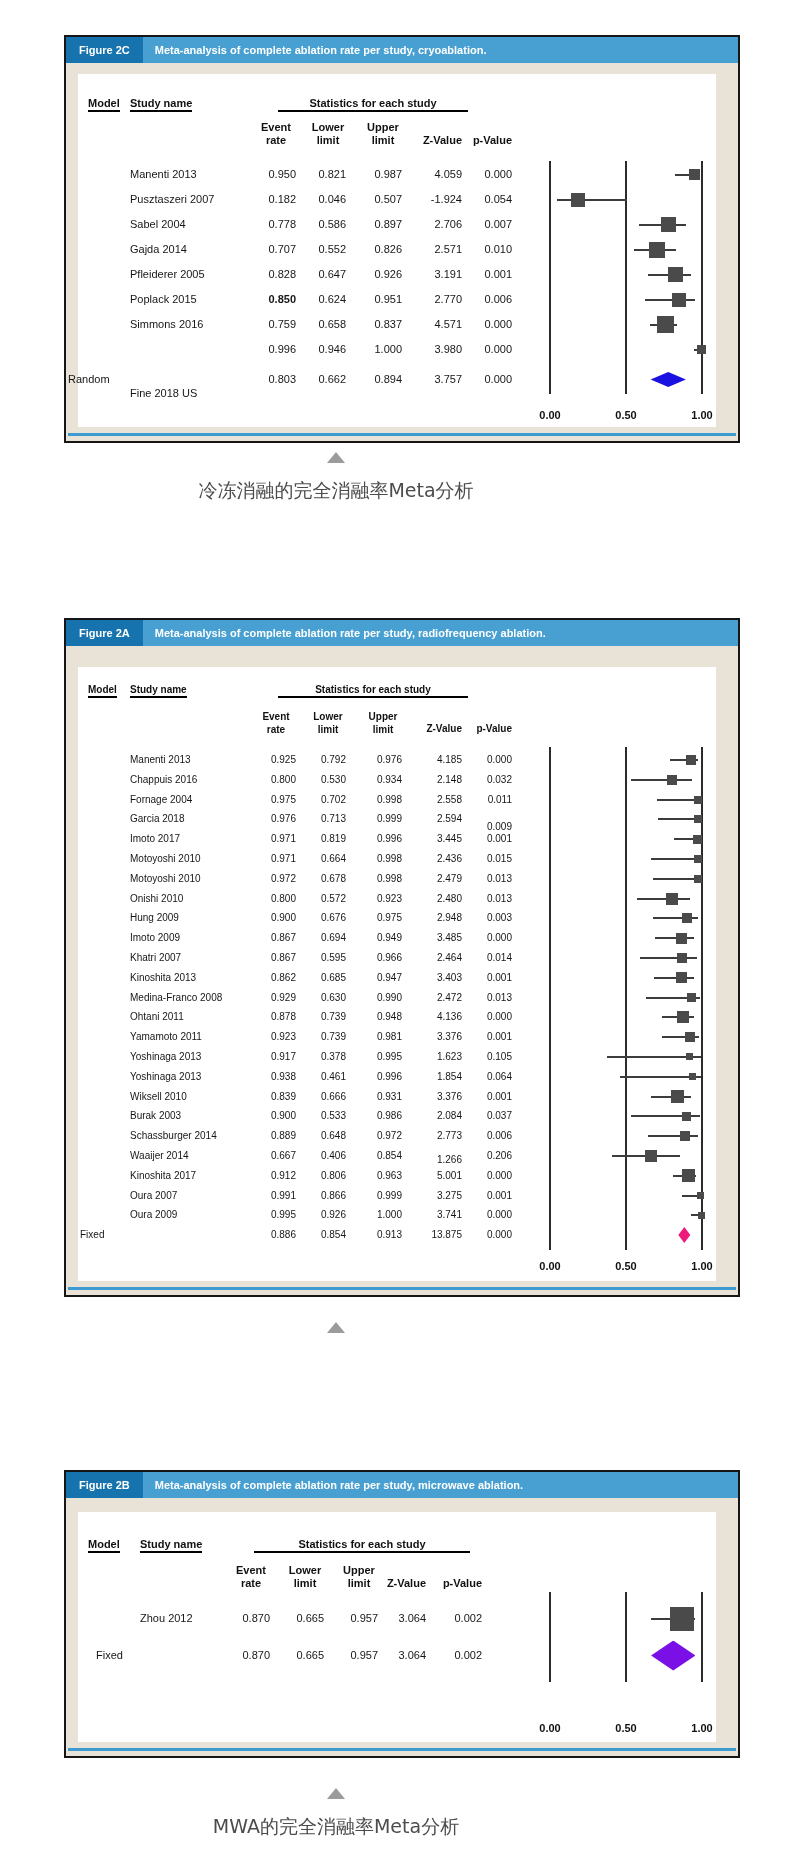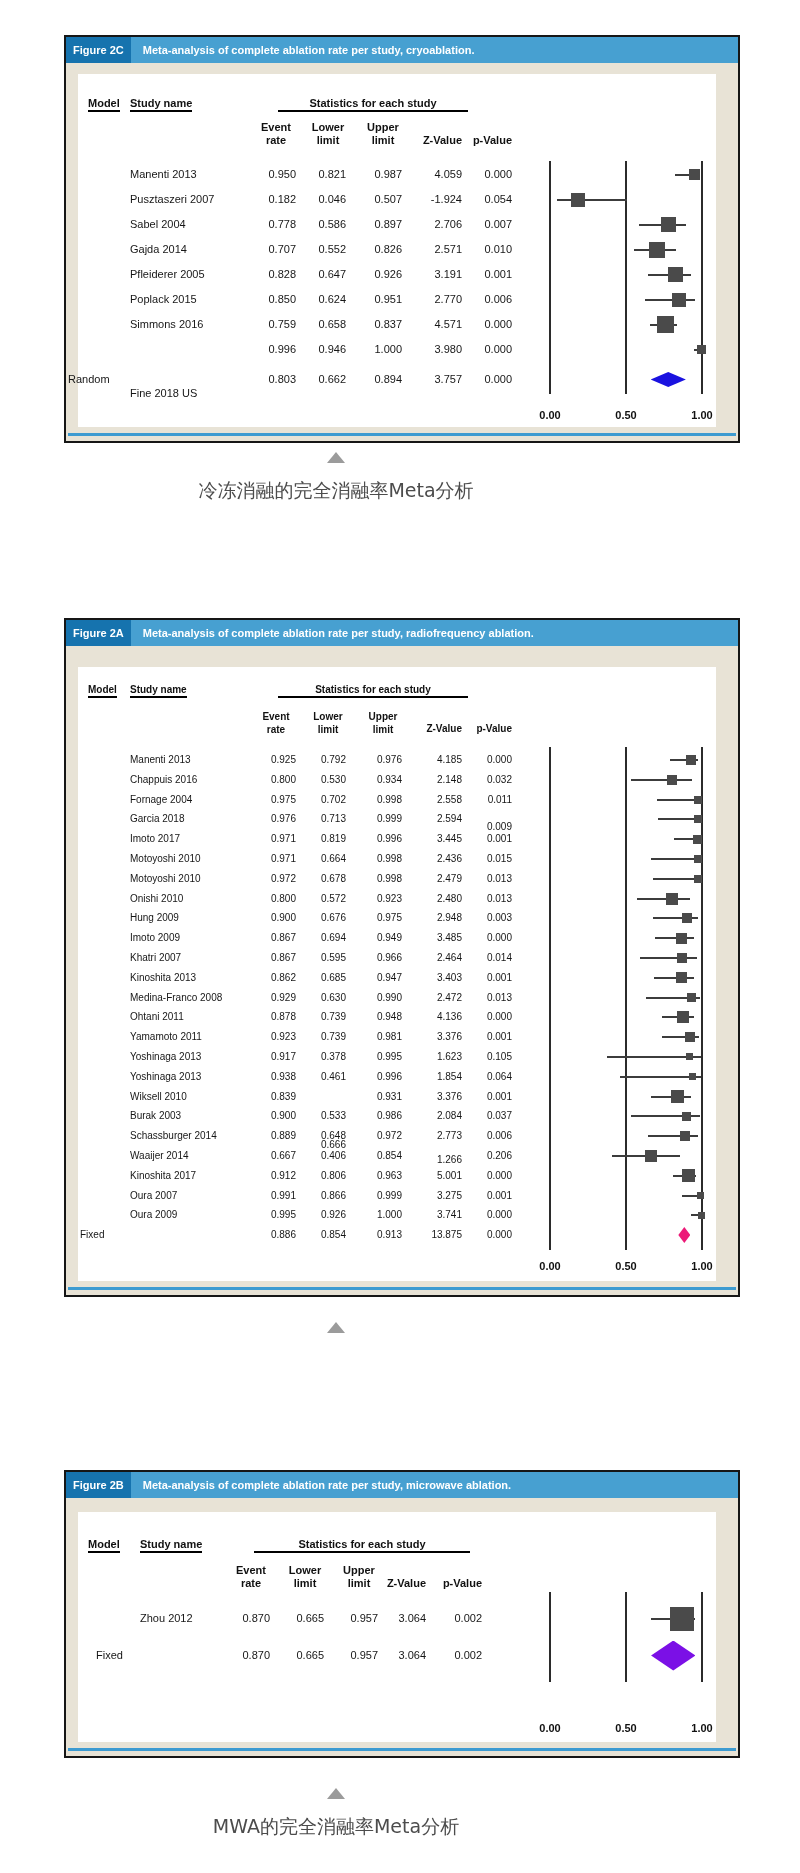--- a/index.html
+++ b/index.html
@@ -2,21 +2,21 @@
 <html><head>
 <meta charset="utf-8">
 <style>
   html,body{margin:0;padding:0;background:#ffffff;}
   .page{position:relative;width:800px;height:1873px;background:#ffffff;overflow:hidden;
         font-family:"Liberation Sans",sans-serif;}
   .figbox{position:absolute;left:64px;width:676px;background:#e8e3d6;
           border:2px solid #161616;box-sizing:border-box;}
   .fighead{position:absolute;top:0;left:0;right:0;height:26px;background:#47a0d1;display:flex;}
   .figchip{background:#1673ae;color:#fff;font-weight:bold;font-size:11px;
-           display:flex;align-items:center;padding:0 7px;white-space:nowrap;}
+           display:flex;align-items:center;padding:0 13px;white-space:nowrap;}
   .figtitle{color:#fff;font-weight:bold;font-size:11px;display:flex;align-items:center;
             padding-left:12px;white-space:nowrap;}
   .panel{position:absolute;left:12px;right:22px;background:#ffffff;}
   .blueline{position:absolute;left:2px;right:2px;bottom:5px;height:3px;background:#3d9bd1;}
   .rows,.plot,.th1,.th2{position:absolute;inset:0;}
   .c{position:absolute;color:#161616;white-space:nowrap;}
   .n{text-align:right;}
   .hu{position:absolute;font-weight:bold;color:#111;border-bottom:2px solid #000;
       padding-bottom:1px;white-space:nowrap;}
   .h2c{position:absolute;font-weight:bold;color:#111;text-align:center;line-height:13px;}
@@ -89,21 +89,21 @@
         <div class="c n" style="left: 292px; width: 44px; top: 200px; height: 25px; line-height: 25px;">0.826</div>
         <div class="c n" style="left: 342px; width: 54px; top: 200px; height: 25px; line-height: 25px;">2.571</div>
         <div class="c n" style="left: 402px; width: 44px; top: 200px; height: 25px; line-height: 25px;">0.010</div>
         <div class="c" style="left: 64px; top: 225px; height: 25px; line-height: 25px;">Pfleiderer 2005</div>
         <div class="c n" style="left: 184px; width: 46px; top: 225px; height: 25px; line-height: 25px;">0.828</div>
         <div class="c n" style="left: 238px; width: 42px; top: 225px; height: 25px; line-height: 25px;">0.647</div>
         <div class="c n" style="left: 292px; width: 44px; top: 225px; height: 25px; line-height: 25px;">0.926</div>
         <div class="c n" style="left: 342px; width: 54px; top: 225px; height: 25px; line-height: 25px;">3.191</div>
         <div class="c n" style="left: 402px; width: 44px; top: 225px; height: 25px; line-height: 25px;">0.001</div>
         <div class="c" style="left: 64px; top: 250px; height: 25px; line-height: 25px;">Poplack 2015</div>
-        <div class="c n" style="left: 184px; width: 46px; top: 250px; height: 25px; line-height: 25px;">0.850</div>
+        <div class="c n" style="left: 184px; width: 46px; top: 250px; height: 25px; line-height: 25px; font-weight: bold;">0.850</div>
         <div class="c n" style="left: 238px; width: 42px; top: 250px; height: 25px; line-height: 25px;">0.624</div>
         <div class="c n" style="left: 292px; width: 44px; top: 250px; height: 25px; line-height: 25px;">0.951</div>
         <div class="c n" style="left: 342px; width: 54px; top: 250px; height: 25px; line-height: 25px;">2.770</div>
         <div class="c n" style="left: 402px; width: 44px; top: 250px; height: 25px; line-height: 25px;">0.006</div>
         <div class="c" style="left: 64px; top: 275px; height: 25px; line-height: 25px;">Simmons 2016</div>
         <div class="c n" style="left: 184px; width: 46px; top: 275px; height: 25px; line-height: 25px;">0.759</div>
         <div class="c n" style="left: 238px; width: 42px; top: 275px; height: 25px; line-height: 25px;">0.658</div>
         <div class="c n" style="left: 292px; width: 44px; top: 275px; height: 25px; line-height: 25px;">0.837</div>
         <div class="c n" style="left: 342px; width: 54px; top: 275px; height: 25px; line-height: 25px;">4.571</div>
         <div class="c n" style="left: 402px; width: 44px; top: 275px; height: 25px; line-height: 25px;">0.000</div>
@@ -277,21 +277,21 @@
         <div class="c n" style="left: 342px; width: 54px; top: 427px; height: 19.8px; line-height: 19.8px;">1.623</div>
         <div class="c n" style="left: 402px; width: 44px; top: 427px; height: 19.8px; line-height: 19.8px;">0.105</div>
         <div class="c" style="left: 64px; top: 446.8px; height: 19.8px; line-height: 19.8px;">Yoshinaga 2013</div>
         <div class="c n" style="left: 184px; width: 46px; top: 446.8px; height: 19.8px; line-height: 19.8px;">0.938</div>
         <div class="c n" style="left: 238px; width: 42px; top: 446.8px; height: 19.8px; line-height: 19.8px;">0.461</div>
         <div class="c n" style="left: 292px; width: 44px; top: 446.8px; height: 19.8px; line-height: 19.8px;">0.996</div>
         <div class="c n" style="left: 342px; width: 54px; top: 446.8px; height: 19.8px; line-height: 19.8px;">1.854</div>
         <div class="c n" style="left: 402px; width: 44px; top: 446.8px; height: 19.8px; line-height: 19.8px;">0.064</div>
         <div class="c" style="left: 64px; top: 466.6px; height: 19.8px; line-height: 19.8px;">Wiksell 2010</div>
         <div class="c n" style="left: 184px; width: 46px; top: 466.6px; height: 19.8px; line-height: 19.8px;">0.839</div>
-        <div class="c n" style="left: 238px; width: 42px; top: 466.6px; height: 19.8px; line-height: 19.8px; margin-top: 48px;">0.666</div>
+        <div class="c n" style="left: 238px; width: 42px; top: 466.6px; height: 19.8px; line-height: 19.8px;">0.666</div>
         <div class="c n" style="left: 292px; width: 44px; top: 466.6px; height: 19.8px; line-height: 19.8px;">0.931</div>
         <div class="c n" style="left: 342px; width: 54px; top: 466.6px; height: 19.8px; line-height: 19.8px;">3.376</div>
         <div class="c n" style="left: 402px; width: 44px; top: 466.6px; height: 19.8px; line-height: 19.8px;">0.001</div>
         <div class="c" style="left: 64px; top: 486.4px; height: 19.8px; line-height: 19.8px;">Burak 2003</div>
         <div class="c n" style="left: 184px; width: 46px; top: 486.4px; height: 19.8px; line-height: 19.8px;">0.900</div>
         <div class="c n" style="left: 238px; width: 42px; top: 486.4px; height: 19.8px; line-height: 19.8px;">0.533</div>
         <div class="c n" style="left: 292px; width: 44px; top: 486.4px; height: 19.8px; line-height: 19.8px;">0.986</div>
         <div class="c n" style="left: 342px; width: 54px; top: 486.4px; height: 19.8px; line-height: 19.8px;">2.084</div>
         <div class="c n" style="left: 402px; width: 44px; top: 486.4px; height: 19.8px; line-height: 19.8px;">0.037</div>
         <div class="c" style="left: 64px; top: 506.2px; height: 19.8px; line-height: 19.8px;">Schassburger 2014</div>

